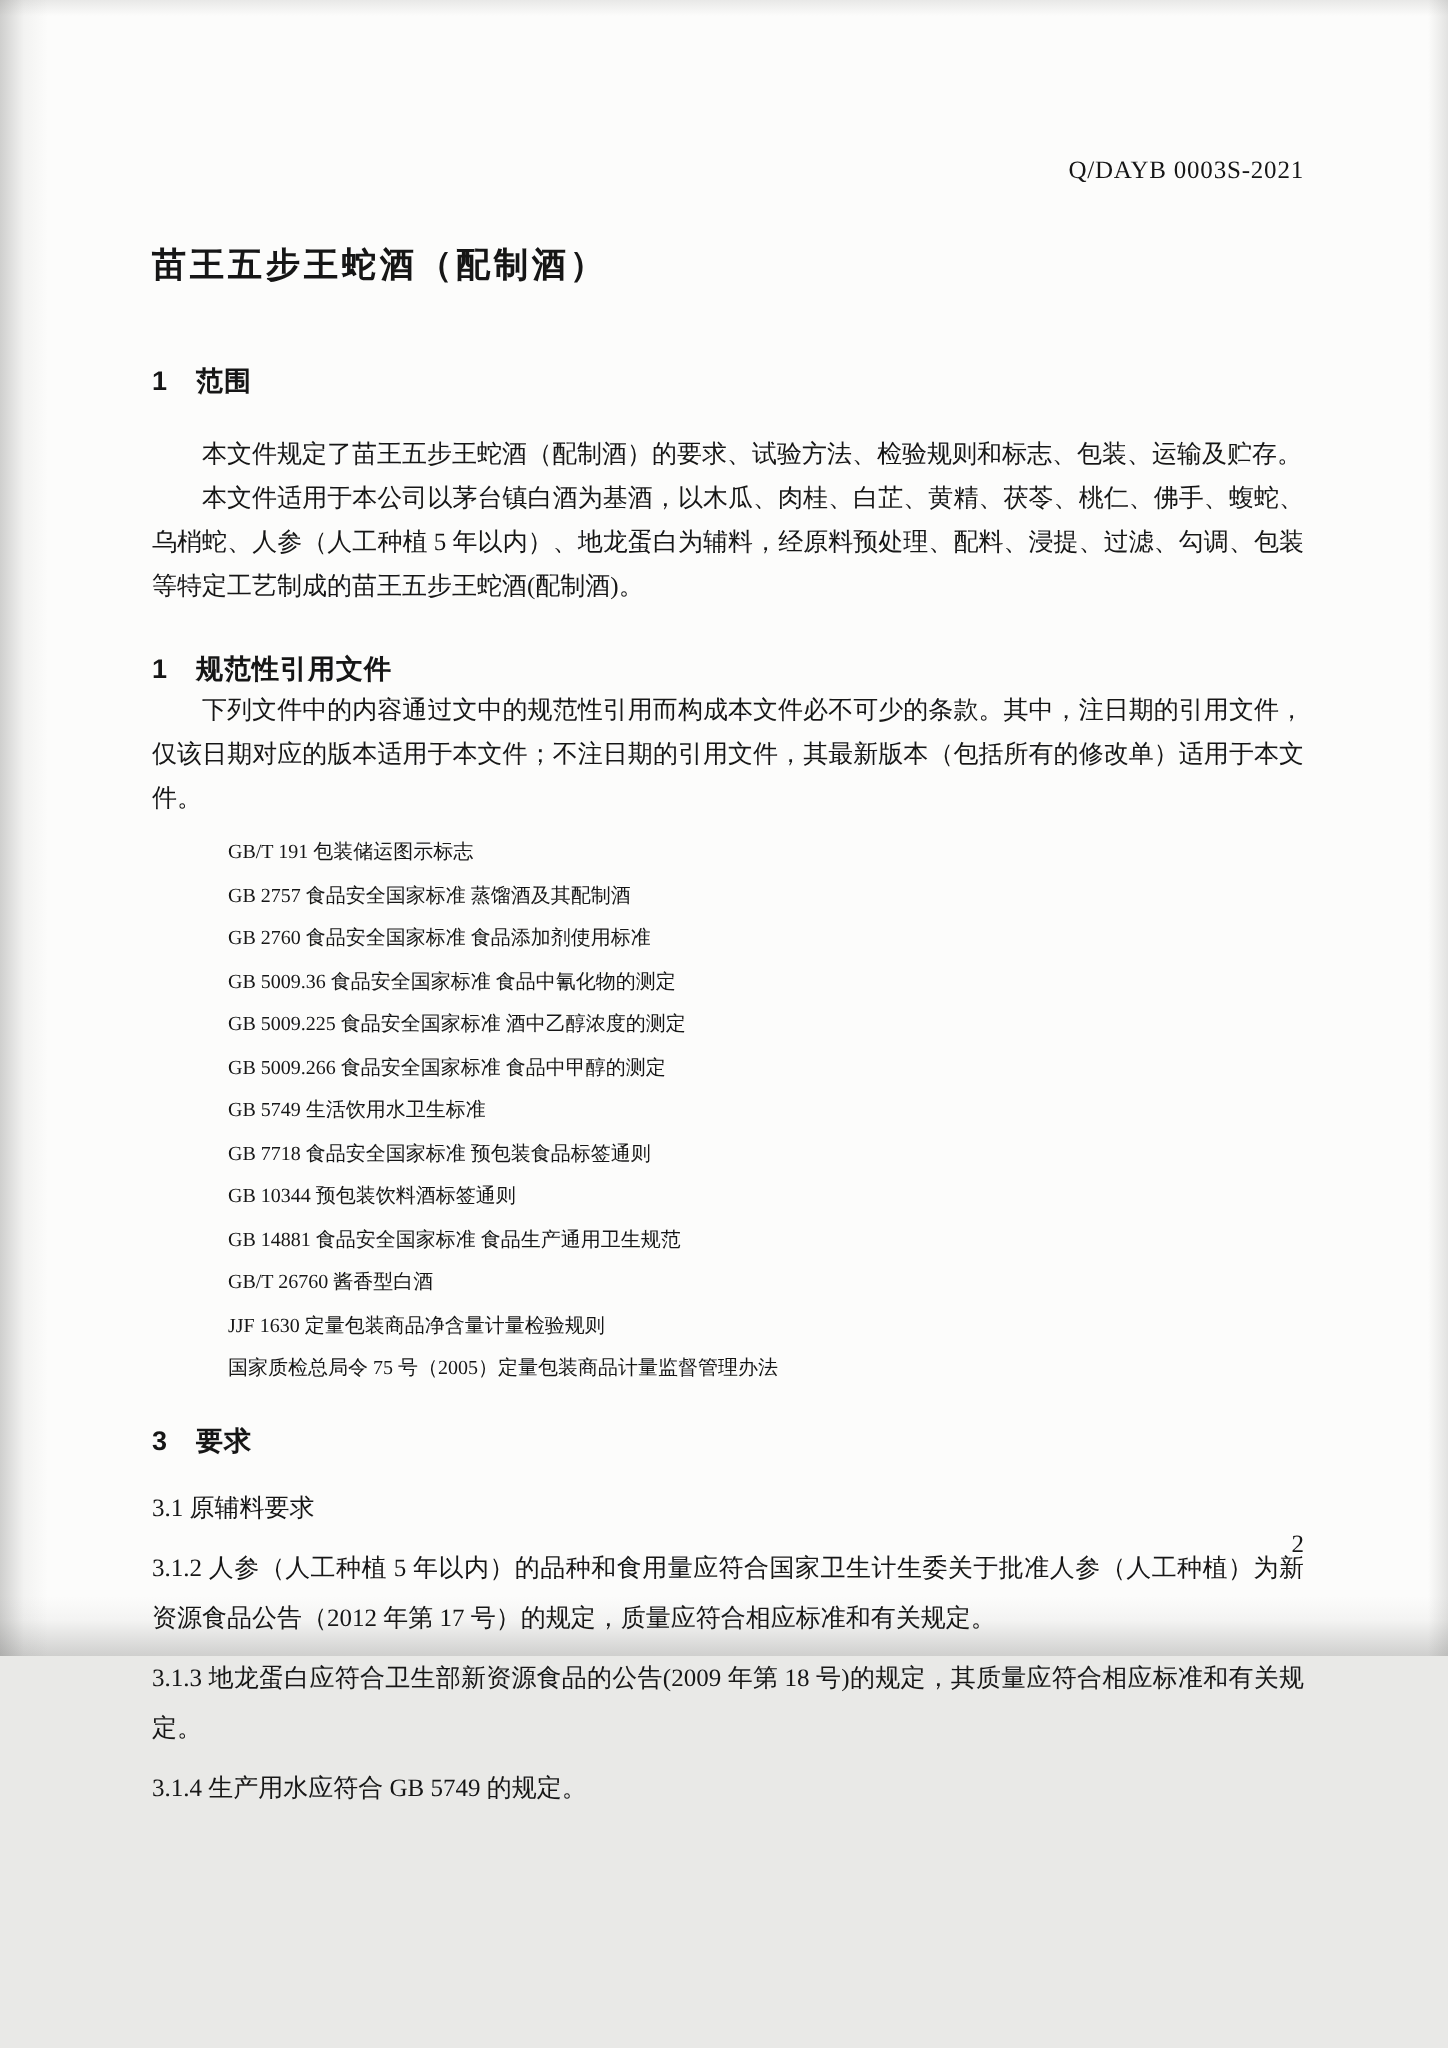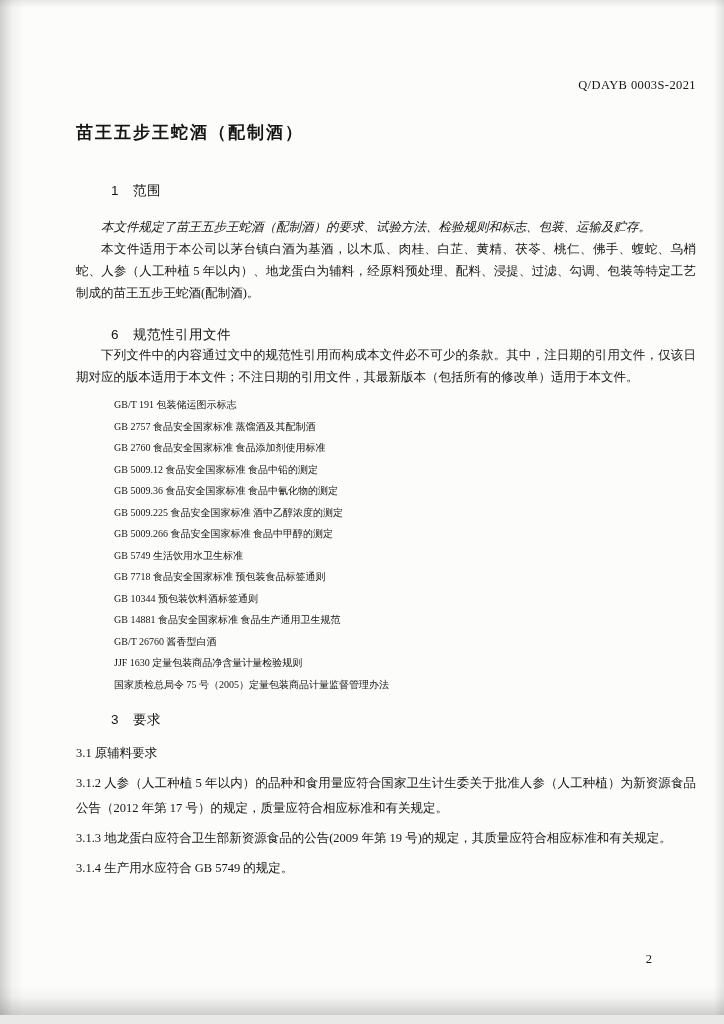--- a/index.html
+++ b/index.html
@@ -5,22 +5,22 @@
   * { margin: 0; padding: 0; box-sizing: border-box; }
   html, body { width: 724px; height: 1024px; overflow: hidden; }
   body {
     font-family: "Liberation Serif", "DejaVu Serif", serif;
     color: #161616;
     background: #e9e9e7;
   }
   .page {
     position: relative;
     width: 724px;
-    height: 1015px;
-    padding: 78px 28px 0 76px;
+    height: 828px;
+    padding: 78px 72px 0 76px;
     background:
       linear-gradient(to right, rgba(90,90,88,0.28), rgba(90,90,88,0.06) 12px, rgba(0,0,0,0) 24px),
       linear-gradient(to left, rgba(110,110,108,0.18), rgba(0,0,0,0) 10px),
       linear-gradient(to top, rgba(90,90,88,0.28), rgba(90,90,88,0.05) 18px, rgba(0,0,0,0) 30px),
       linear-gradient(to bottom, rgba(120,120,118,0.15), rgba(0,0,0,0) 8px),
       #fcfcfb;
   }
   .doc-number {
     text-align: right;
     font-size: 12.5px;
@@ -30,34 +30,33 @@
     margin-top: 28px;
     text-align: left;
     font-family: "Liberation Sans", "DejaVu Sans", sans-serif;
     font-size: 17px;
     font-weight: 700;
     letter-spacing: 2px;
   }
   .sec-h {
     font-family: "Liberation Sans", "DejaVu Sans", sans-serif;
     font-size: 13.5px;
-    font-weight: 400;
+    font-weight: 700;
     letter-spacing: 0.5px;
-    margin-left: 35px;
   }
   .h-scope { margin-top: 38px; }
   .h-refs  { margin-top: 22px; }
   .h-req   { margin-top: 16px; }
   .para {
     font-size: 12.5px;
     line-height: 22px;
     text-align: justify;
     text-indent: 2em;
   }
-  .p-scope1 { margin-top: 16px; font-style: italic; }
+  .p-scope1 { margin-top: 16px; }
   .p-scope2 { margin-top: 0; }
   .refs-intro { margin-top: 0; }
   .ref-list {
     list-style: none;
     margin-top: 6px;
     padding-left: 38px;
     font-size: 10px;
     line-height: 21.5px;
   }
   .req-block { margin-top: 12px; }
@@ -80,44 +79,43 @@
 <div class="page">
 
   <div class="doc-number">Q/DAYB 0003S-2021</div>
 
   <h1 class="doc-title">苗王五步王蛇酒（配制酒）</h1>
 
   <h2 class="sec-h h-scope">1　范围</h2>
   <p class="para p-scope1">本文件规定了苗王五步王蛇酒（配制酒）的要求、试验方法、检验规则和标志、包装、运输及贮存。</p>
   <p class="para p-scope2">本文件适用于本公司以茅台镇白酒为基酒，以木瓜、肉桂、白芷、黄精、茯苓、桃仁、佛手、蝮蛇、乌梢蛇、人参（人工种植 5 年以内）、地龙蛋白为辅料，经原料预处理、配料、浸提、过滤、勾调、包装等特定工艺制成的苗王五步王蛇酒(配制酒)。</p>
 
-  <h2 class="sec-h h-refs">6　规范性引用文件</h2>
+  <h2 class="sec-h h-refs">1　规范性引用文件</h2>
   <p class="para refs-intro">下列文件中的内容通过文中的规范性引用而构成本文件必不可少的条款。其中，注日期的引用文件，仅该日期对应的版本适用于本文件；不注日期的引用文件，其最新版本（包括所有的修改单）适用于本文件。</p>
 
   <ul class="ref-list">
     <li>GB/T 191 包装储运图示标志</li>
     <li>GB 2757 食品安全国家标准 蒸馏酒及其配制酒</li>
     <li>GB 2760 食品安全国家标准 食品添加剂使用标准</li>
-    <li>GB 5009.12 食品安全国家标准 食品中铅的测定</li>
     <li>GB 5009.36 食品安全国家标准 食品中氰化物的测定</li>
     <li>GB 5009.225 食品安全国家标准 酒中乙醇浓度的测定</li>
     <li>GB 5009.266 食品安全国家标准 食品中甲醇的测定</li>
     <li>GB 5749 生活饮用水卫生标准</li>
     <li>GB 7718 食品安全国家标准 预包装食品标签通则</li>
     <li>GB 10344 预包装饮料酒标签通则</li>
     <li>GB 14881 食品安全国家标准 食品生产通用卫生规范</li>
     <li>GB/T 26760 酱香型白酒</li>
     <li>JJF 1630 定量包装商品净含量计量检验规则</li>
     <li>国家质检总局令 75 号（2005）定量包装商品计量监督管理办法</li>
   </ul>
 
   <h2 class="sec-h h-req">3　要求</h2>
 
   <div class="req-block">
     <p class="req-item">3.1 原辅料要求</p>
     <p class="req-item">3.1.2 人参（人工种植 5 年以内）的品种和食用量应符合国家卫生计生委关于批准人参（人工种植）为新资源食品公告（2012 年第 17 号）的规定，质量应符合相应标准和有关规定。</p>
-    <p class="req-item">3.1.3 地龙蛋白应符合卫生部新资源食品的公告(2009 年第 19 号)的规定，其质量应符合相应标准和有关规定。</p>
+    <p class="req-item">3.1.3 地龙蛋白应符合卫生部新资源食品的公告(2009 年第 18 号)的规定，其质量应符合相应标准和有关规定。</p>
     <p class="req-item">3.1.4 生产用水应符合 GB 5749 的规定。</p>
   </div>
 
   <div class="page-number">2</div>
 
 </div>
 
 </body></html>

